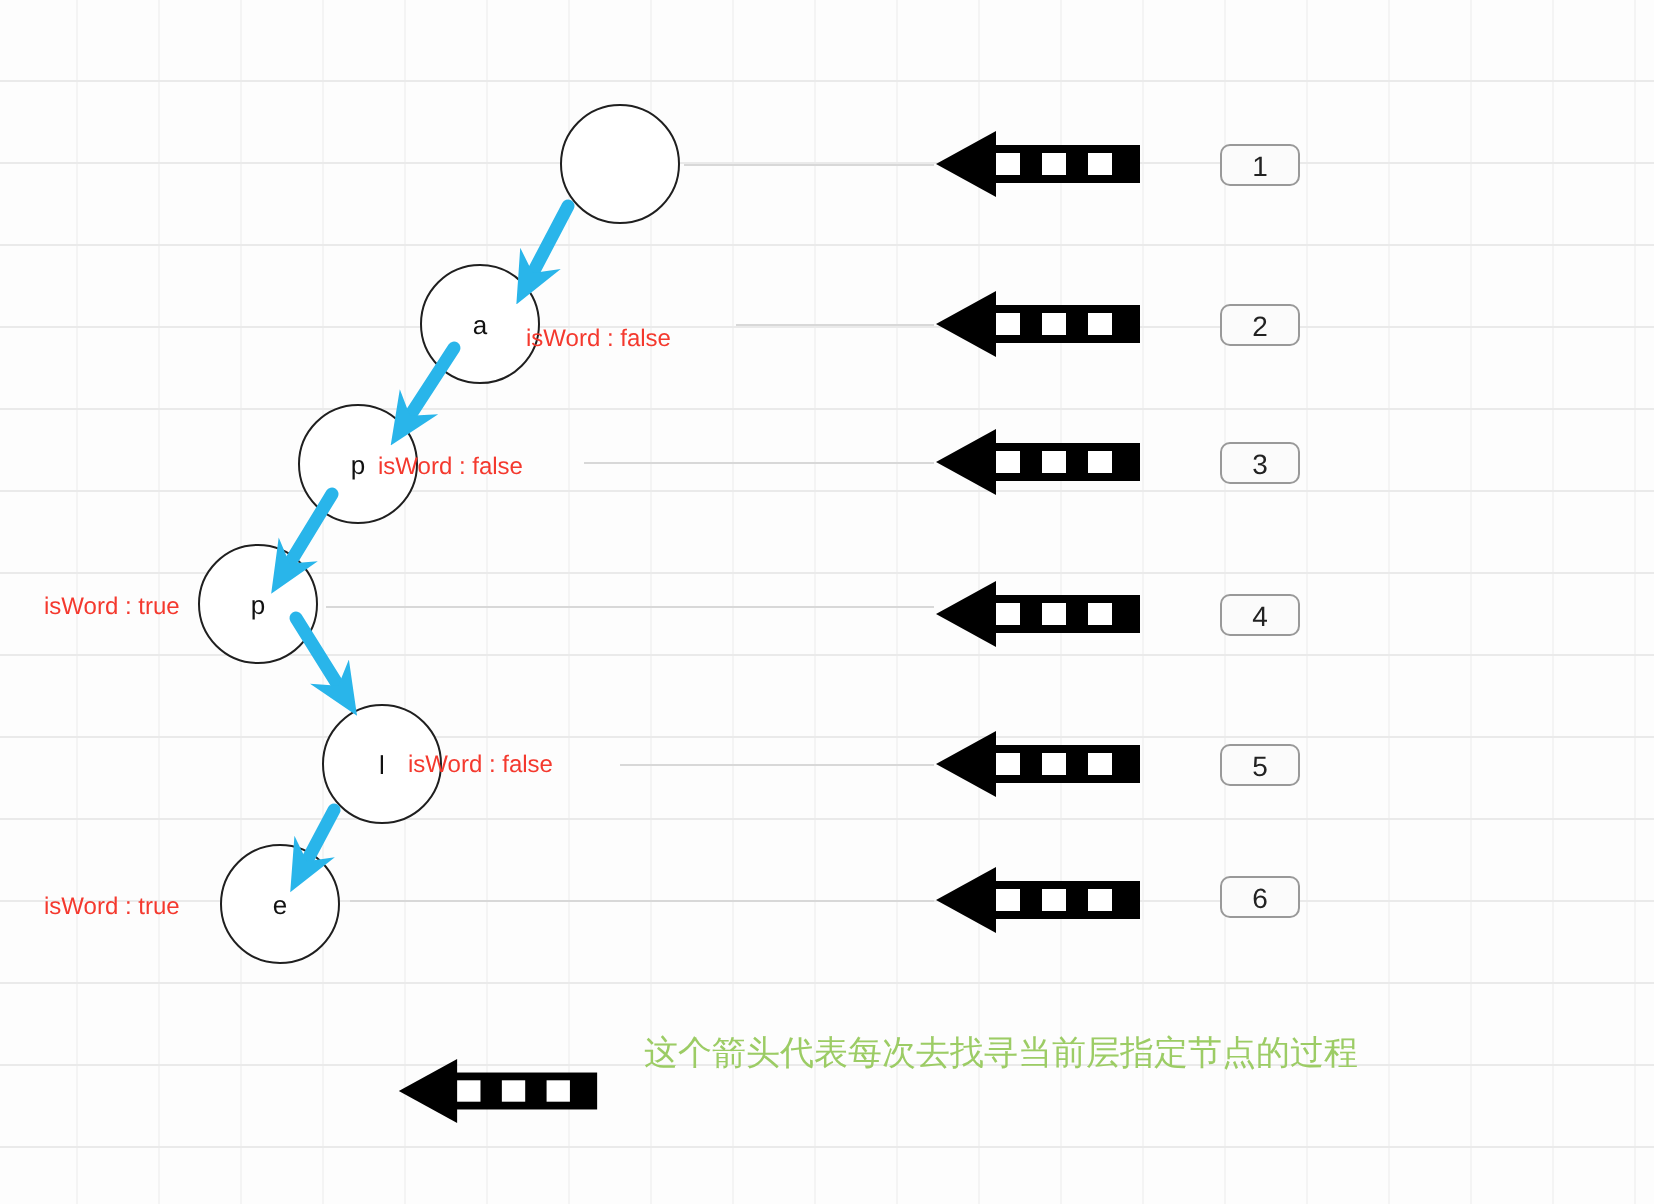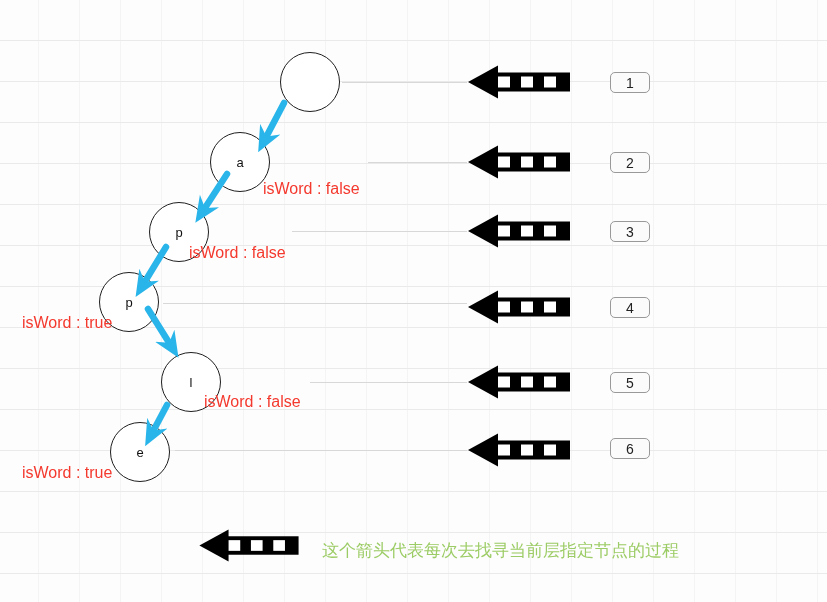--- a/index.html
+++ b/index.html
@@ -15,33 +15,33 @@
   }
   .abs{position:absolute;}
   .node{
     position:absolute;width:60px;height:60px;box-sizing:border-box;
     border:1.4px solid #1f1f1f;border-radius:50%;background:#fff;
     display:flex;align-items:center;justify-content:center;
     font-size:13px;color:#111;z-index:2;
   }
   .isword-label{
     position:absolute;height:20px;line-height:20px;white-space:nowrap;
-    font-size:16px;color:#f4392e;z-index:2;margin-top:20px;
+    font-size:12px;color:#f4392e;z-index:2;
   }
   .step-arrow{position:absolute;left:467px;width:103px;height:36px;z-index:1;}
   .step-box{
     position:absolute;left:610px;width:40px;height:21px;box-sizing:border-box;
     border:1px solid #999;border-radius:5px;background:#fbfbfb;
     display:flex;align-items:center;justify-content:center;
     font-size:14px;color:#222;z-index:1;
   }
   .row-line{position:absolute;height:1px;background:#d8d8d8;z-index:0;}
   .arrow-overlay{position:absolute;left:0;top:0;z-index:3;pointer-events:none;}
   .legend-caption{
-    position:absolute;left:322px;top:540px;height:22px;line-height:22px;
+    position:absolute;left:322px;top:516px;height:22px;line-height:22px;
     white-space:nowrap;font-size:17px;color:#9ccc65;z-index:2;
   }
   .legend-arrow{position:absolute;left:197px;top:528px;width:103px;height:35px;z-index:1;}
 </style>
 </head>
 <body>
 
 <div class="abs" style="left:0;top:0;width:827px;height:602px;">
 
   <svg width="0" height="0" style="position:absolute" aria-hidden="true">

